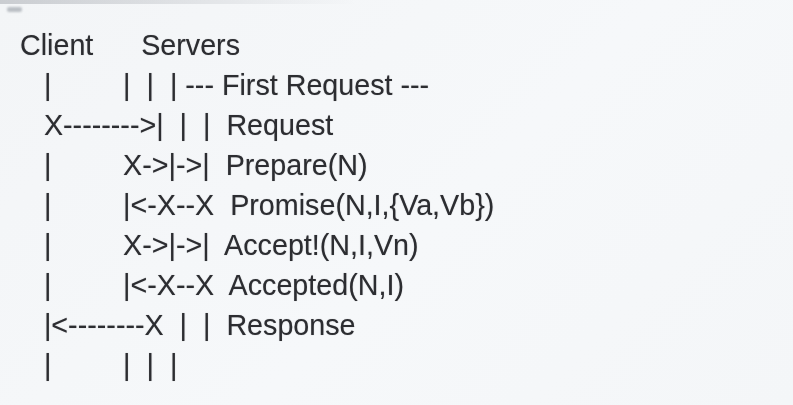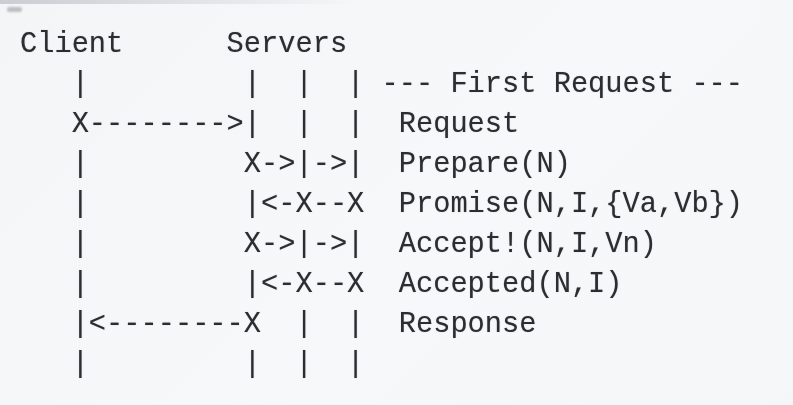--- a/index.html
+++ b/index.html
@@ -28,21 +28,21 @@
     background: #8d939c;
     opacity: 0.55;
     border-radius: 2px;
     filter: blur(1px);
   }
   .ascii-diagram {
     position: absolute;
     left: 20px;
     top: 25px;
     margin: 0;
-    font-family: Liberation Mono, monospace;
+    font-family: Liberation Sans, sans-serif;
     font-size: 28.7px;
     line-height: 40px;
     color: #2c2d31;
     text-shadow: 0 0 1px rgba(44,45,49,0.40);
     white-space: pre;
   }
   .ascii-diagram .line {
     height: 40px;
     white-space: pre;
   }

